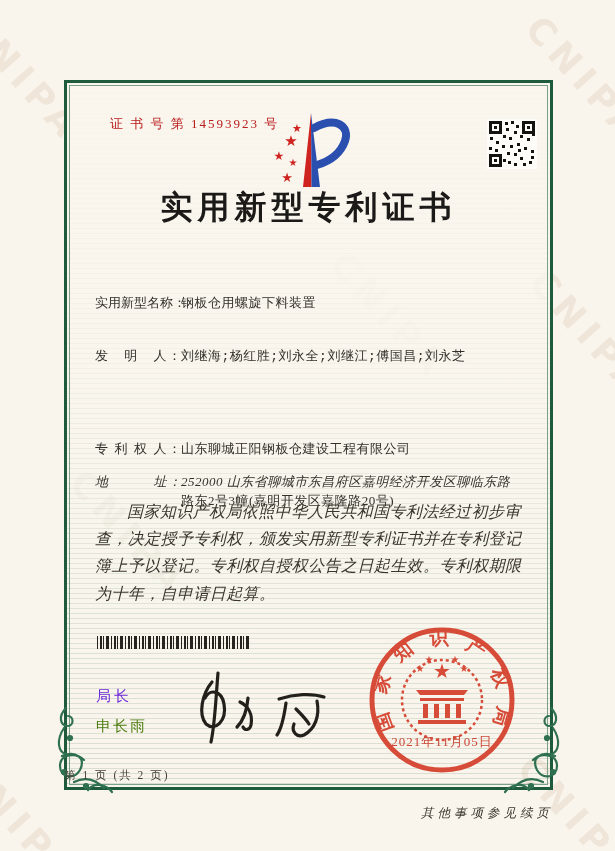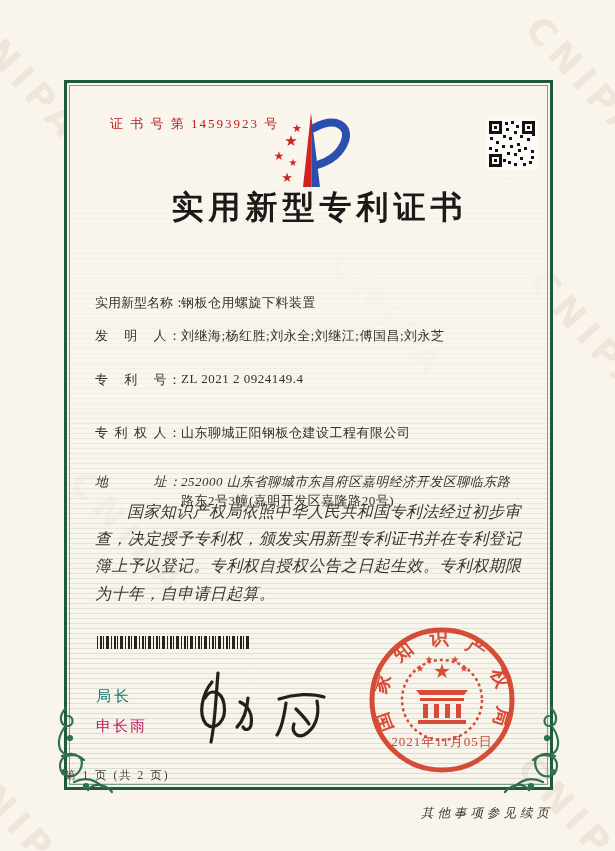--- a/index.html
+++ b/index.html
@@ -28,42 +28,42 @@
                       rgba(243,246,238,0.25) 72%, rgba(238,243,234,0) 100%),
       repeating-linear-gradient(180deg, rgba(124,154,128,0.26) 0px, rgba(124,154,128,0.26) 1px,
                       transparent 1px, transparent 5px);}
 
   .cert-no{position:absolute;left:110px;top:115px;font-size:13px;letter-spacing:2px;color:#b91c1c;}
 
   .logo{position:absolute;left:264px;top:108px;}
   .qr{position:absolute;left:487px;top:119px;}
 
   .title{position:absolute;left:64px;top:186px;width:489px;text-align:center;
-         font-size:32px;font-weight:bold;color:#1c1a18;letter-spacing:5px;margin-left:11px;}
+         font-size:32px;font-weight:bold;color:#1c1a18;letter-spacing:5px;}
 
   .row{position:absolute;left:95px;font-size:13px;color:#33302a;white-space:nowrap;margin-top:34px;}
   .flabel{display:inline-block;width:86px;text-align:justify;text-align-last:justify;
           vertical-align:top;color:#33302a;}
   .fvalue{display:inline-block;vertical-align:top;letter-spacing:0.5px;}
-  .r1{top:260px;} .r2{top:293px;} .r3{top:337px;} .r4{top:374px;}
-  .r5{top:390px;} .r6{top:439px;font-style:italic;} .r6b{top:458px;left:181px;} .r7{top:479px;}
+  .r1{top:260px;} .r2{top:313px;font-family:Liberation Mono, monospace;} .r3{top:337px;} .r4{top:374px;}
+  .r5{top:406px;} .r6{top:439px;font-style:italic;} .r6b{top:458px;left:181px;} .r7{top:479px;}
   .grant-no{position:absolute;left:238px;top:0;white-space:nowrap;}
 
   .paras{position:absolute;left:95px;top:498px;width:428px;font-size:16px;line-height:1.7;
          color:#3a362e;font-style:italic;letter-spacing:0.4px;}
   .paras p{margin:0;text-indent:2em;}
 
   .barcode{position:absolute;left:97px;top:636px;width:152px;height:13px;
     background:repeating-linear-gradient(90deg,#26241f 0 1px,transparent 1px 3px,
       #26241f 3px 5px,transparent 5px 6px,#26241f 6px 7px,transparent 7px 9px,
       #26241f 9px 12px,transparent 12px 14px);}
 
-  .signer-title{position:absolute;left:96px;top:687px;font-size:15px;color:#0f766e;
+  .signer-title{position:absolute;left:96px;top:687px;font-size:15px;color:#6d28d9;
     font-family:Liberation Serif, serif;letter-spacing:3px;}
-  .signer-name{position:absolute;left:96px;top:717px;font-size:15px;color:#be185d;
+  .signer-name{position:absolute;left:96px;top:717px;font-size:15px;color:#4d7c0f;
     font-family:"Liberation Sans",sans-serif;letter-spacing:2px;}
   .signature{position:absolute;left:182px;top:666px;}
 
   .seal{position:absolute;left:356px;top:620px;opacity:0.93;}
 
   .page-note{position:absolute;left:64px;top:768px;width:489px;
              font-size:11.5px;letter-spacing:2px;color:#46423a;}
   .cont-note{position:absolute;left:64px;top:805px;width:489px;text-align:right;
              font-size:12.5px;letter-spacing:4px;color:#3a362e;font-style:italic;}
 
@@ -147,23 +147,20 @@
   </svg>
 
   <div class="title">实用新型专利证书</div>
 
   <div class="row r1">
     <span class="flabel">实用新型名称：</span><span class="fvalue">钢板仓用螺旋下料装置</span>
   </div>
   <div class="row r2">
     <span class="flabel">发　明　人：</span><span class="fvalue">刘继海;杨红胜;刘永全;刘继江;傅国昌;刘永芝</span>
   </div>
-  <div class="row r3">
-    <span class="flabel">专　利　号：</span><span class="fvalue">ZL 2021 2 0924149.4</span>
-  </div>
   <div class="row r5">
     <span class="flabel">专 利 权 人：</span><span class="fvalue">山东聊城正阳钢板仓建设工程有限公司</span>
   </div>
   <div class="row r6">
     <span class="flabel">地　　　址：</span><span class="fvalue">252000 山东省聊城市东昌府区嘉明经济开发区聊临东路</span>
   </div>
   <div class="row r6b">
     <span class="fvalue">路东2号3幢(嘉明开发区嘉隆路20号)</span>
   </div>
 

